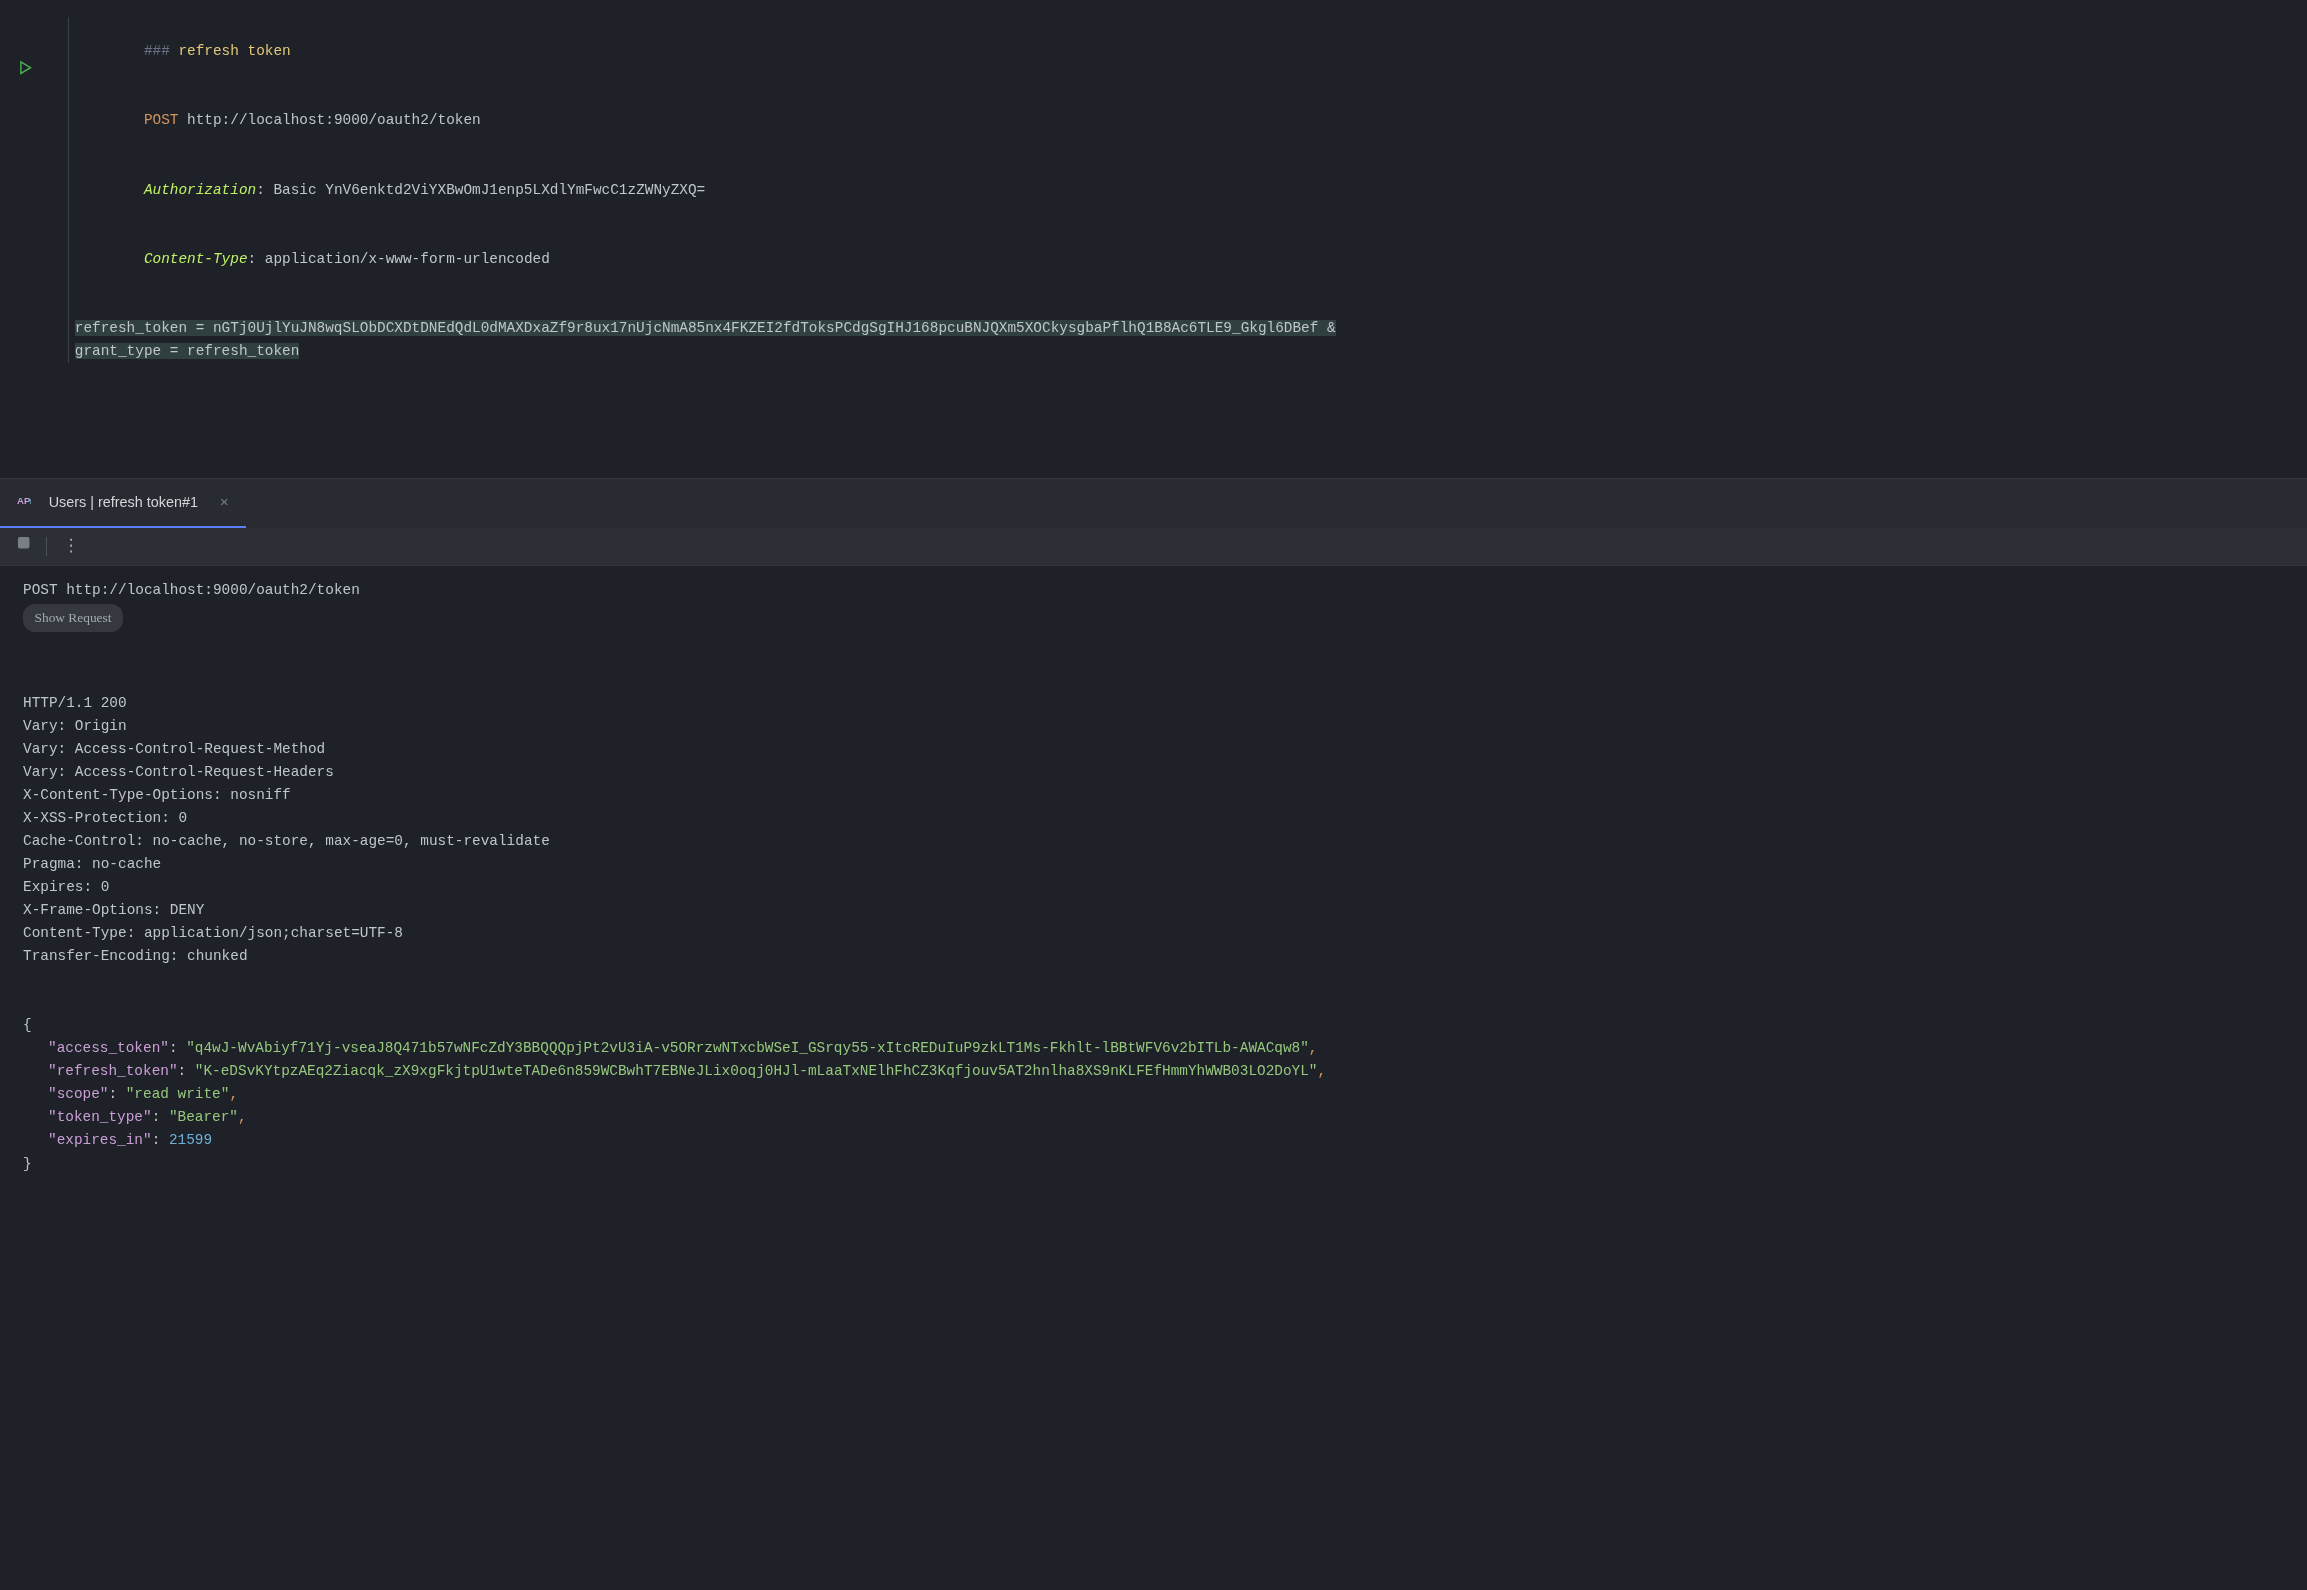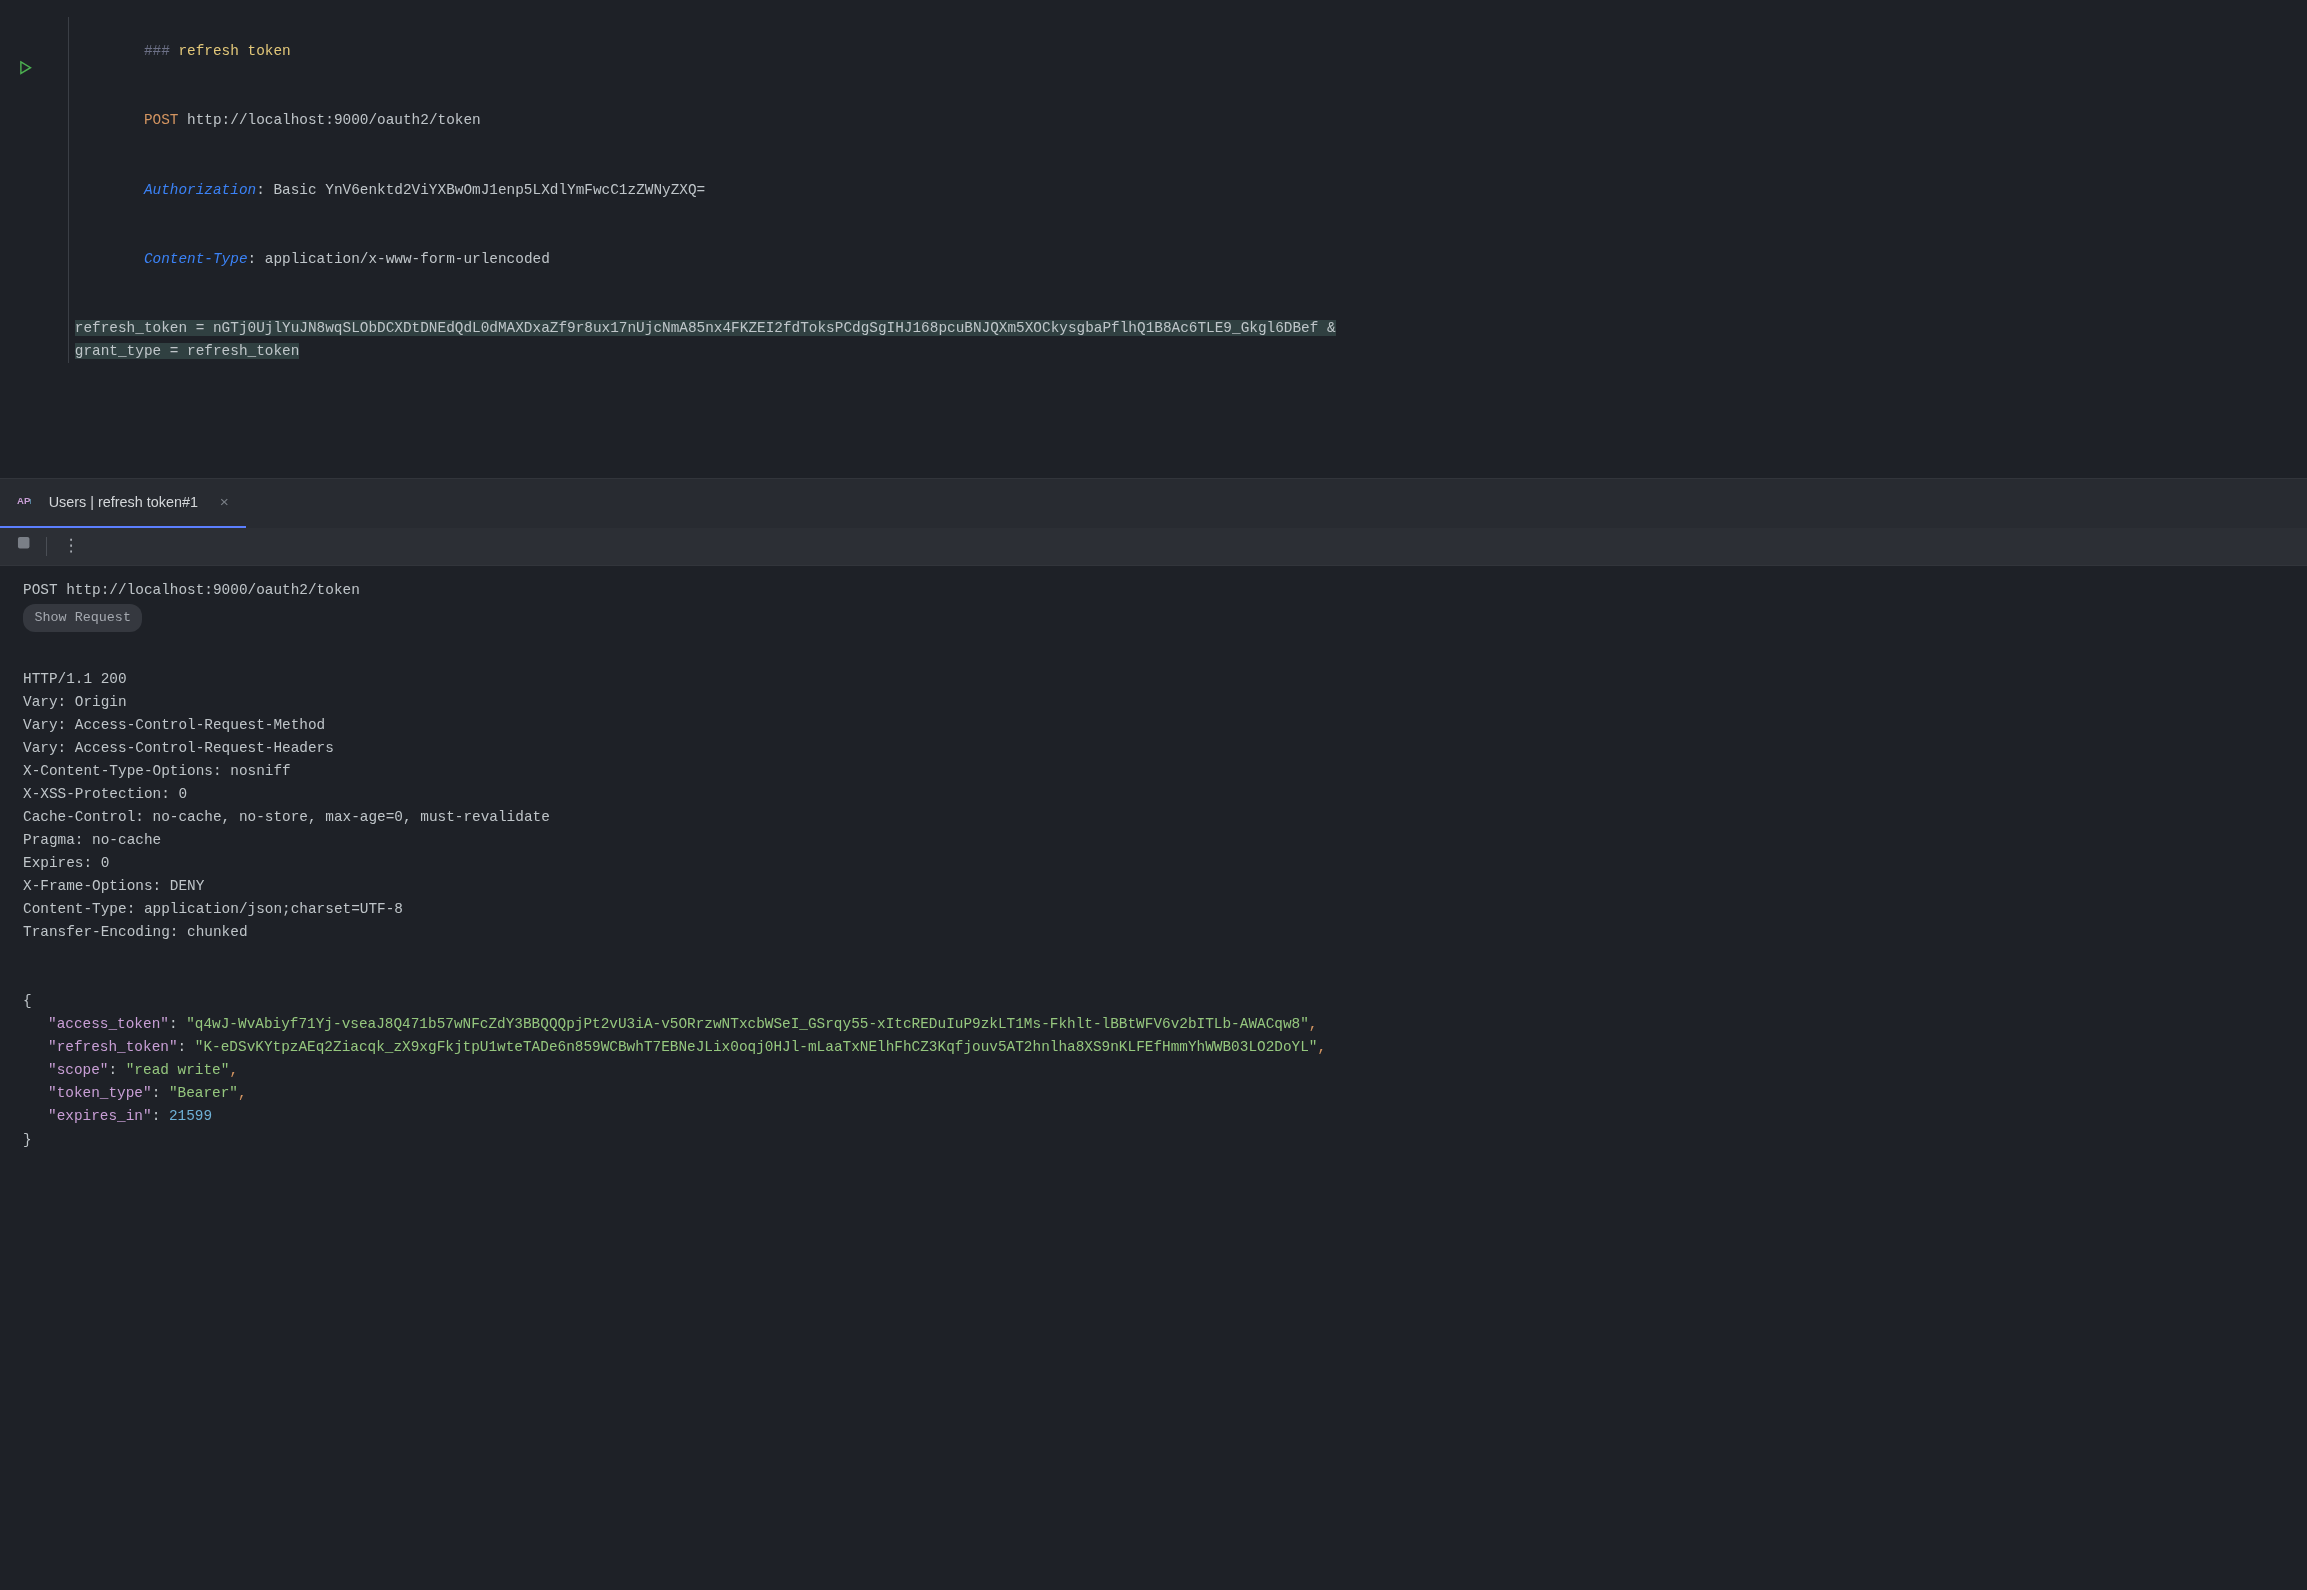--- a/index.html
+++ b/index.html
@@ -48,21 +48,21 @@
     .code-area {
       padding-left: 5.8px;
       flex: 1;
     }
     .code-line { white-space: pre; }
     
     .c-comment { color: #6c7086; }
     .c-title { color: #e3c87a; }
     .c-method { color: #d49561; }
     .c-url { color: #bfc5c9; }
-    .c-header-name { color: #3b82f6; font-style: italic; }
+    .c-header-name { color: #bef264; font-style: italic; }
     .c-plain { color: #bfc5c9; }
     .c-highlight { background: #304041; margin-top: 44px; }
     
     
     .tab-bar {
       display: flex;
       background: #282b31;
       border-top: 1px solid #32353b;
       height: 50px;
       align-items: stretch;
@@ -101,24 +101,24 @@
       overflow: auto;
       background: #1e2127;
     }
     .out-line { white-space: pre; color: #bfc5c9; }
     .btn-show {
       display: inline-block;
       background: #35383f;
       color: #a5a9b0;
       padding: 2.9px 11.5px;
       border-radius: 12px;
-      font-family: Liberation Mono, monospace;
+      font-family: Liberation Serif, serif;
       font-size: 13.4px;
       margin-top: 1.9px;
-      margin-bottom: 13px;
+      margin-bottom: 37px;
     }
     .j-brace { color: #bfc5c9; }
     .j-key { color: #c99fd6; }
     .j-str { color: #95c77e; }
     .j-num { color: #6eb1d6; }
     .j-punc { color: #d49561; }
     .j-indent { display: inline-block; width: 25px; }
   </style>
 </head>
 <body>

